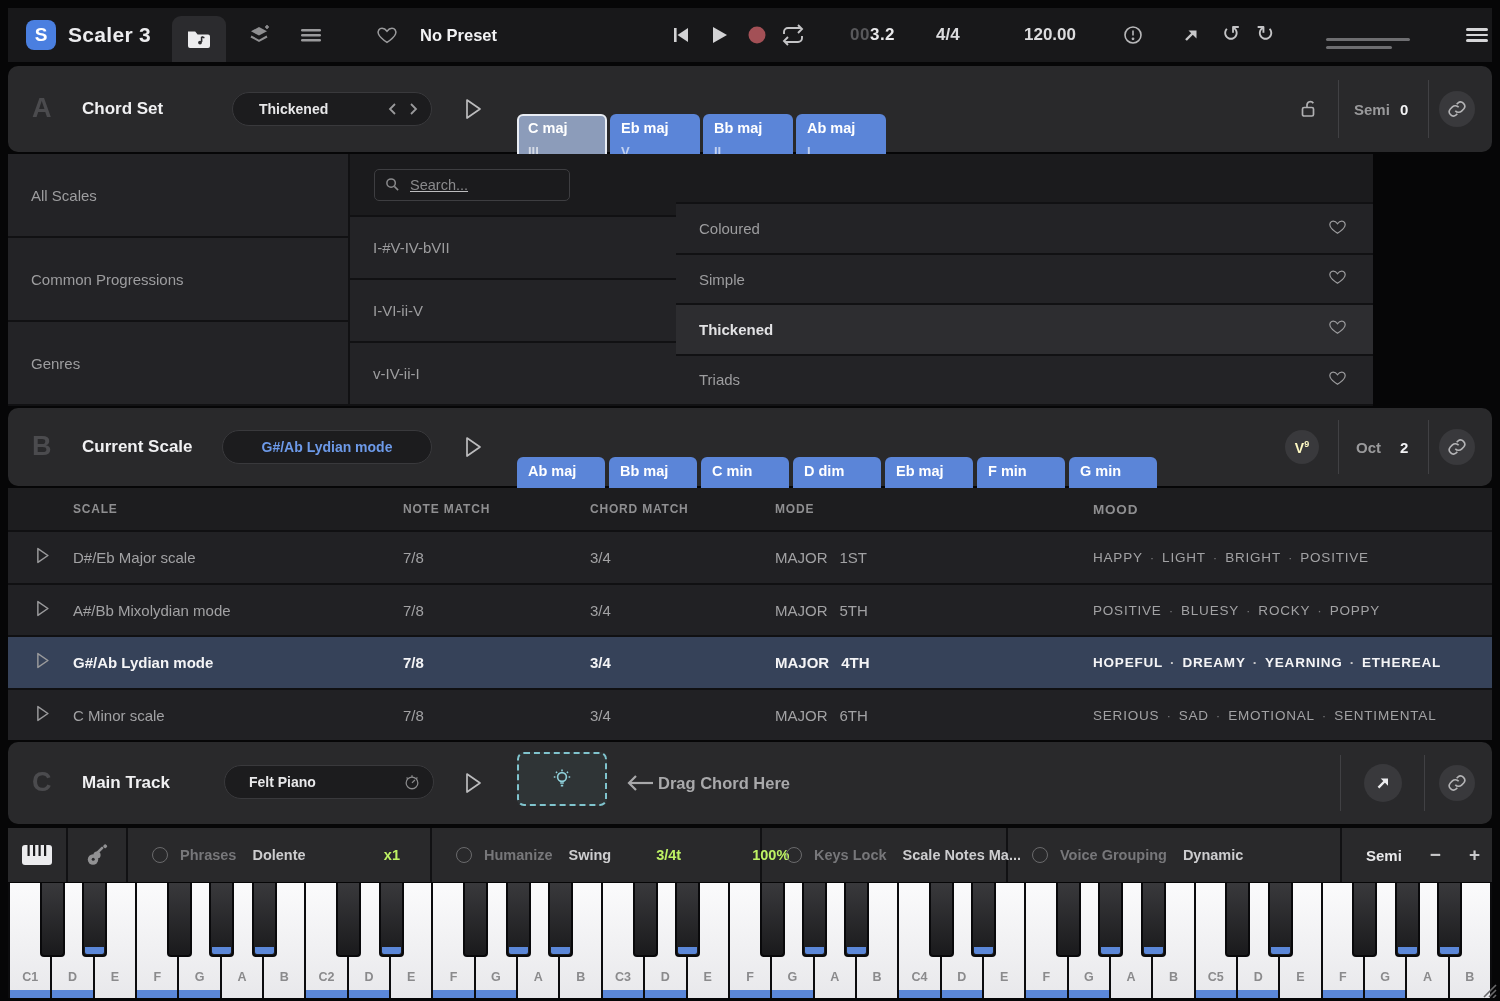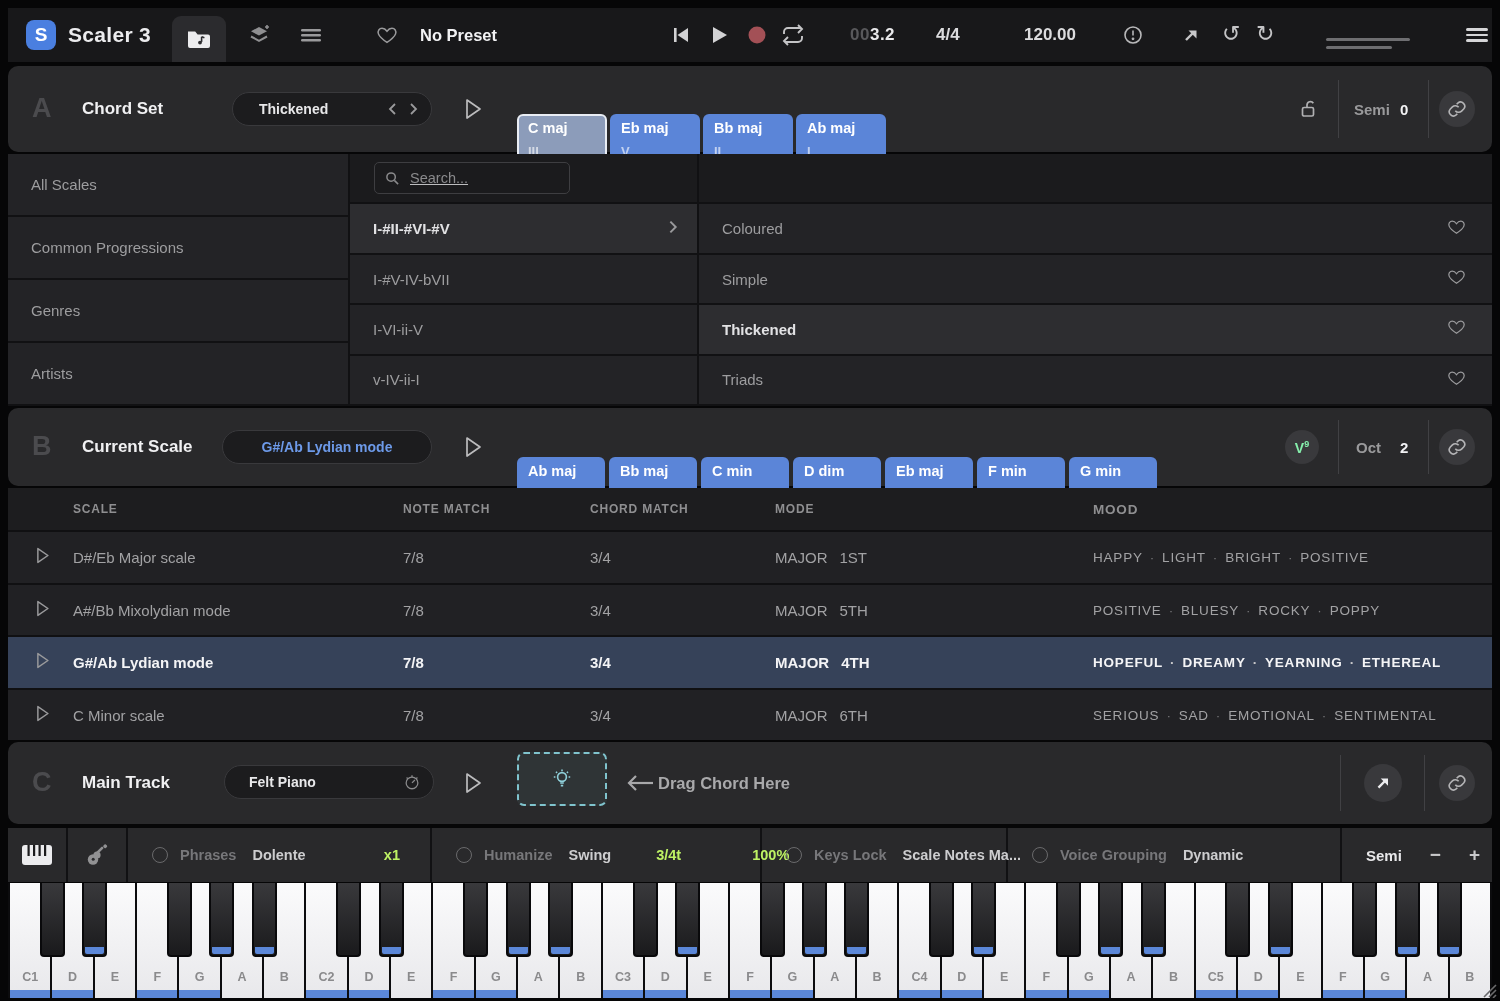--- a/index.html
+++ b/index.html
@@ -55,27 +55,27 @@
   .secB .chord{width:88px;}
   .chord.selected{background:#8c9cba;border:2px solid #e9edf4;padding:4px 0 0 9px;}
   .chord-name{font-size:14.5px;font-weight:700;color:#fff;}
   .chord-numeral{position:absolute;left:11px;bottom:7px;font-size:13px;font-weight:600;color:rgba(255,255,255,.62);}
   .chord.selected .chord-numeral{left:9px;bottom:5px;}
   .vdiv{position:absolute;top:16%;height:68%;width:1px;background:#414144;}
   .sec-right-label{position:absolute;font-size:15px;font-weight:600;color:#9a9a9c;top:50%;transform:translateY(-50%);}
   .sec-right-value{position:absolute;font-size:15px;font-weight:700;color:#f2f2f4;top:50%;transform:translateY(-50%);}
   .circle-btn{position:absolute;width:36px;height:36px;border-radius:50%;background:#39393c;top:50%;
               transform:translateY(-50%);display:flex;align-items:center;justify-content:center;}
-  .v9{font-size:14px;font-weight:700;color:#86efac;} .v9 sup{font-size:9px;}
+  .v9{font-size:14px;font-weight:700;color:#fef9c3;} .v9 sup{font-size:9px;}
   .lock-box{position:absolute;left:1288px;top:50%;transform:translateY(-50%);width:28px;height:28px;
             display:flex;align-items:center;justify-content:center;}
   
   .browser{position:absolute;left:8px;top:154px;width:1484px;height:252px;}
   .bcol{position:absolute;top:0;height:252px;display:flex;flex-direction:column;}
-  .bcol1{left:0;width:342px;} .bcol2{left:342px;width:349px;} .bcol3{left:691px;width:793px;}
+  .bcol1{left:0;width:342px;} .bcol2{left:342px;width:349px;} .bcol3{left:668px;width:697px;}
   .brow{flex:1;background:#232326;border-bottom:2px solid #111113;border-right:2px solid #111113;
         display:flex;align-items:center;position:relative;box-sizing:border-box;}
   .bcol3 .brow{border-right:none;}
   .brow.dark{background:#1b1b1d;} .brow.sel{background:#2d2d30;}
   .brow-label{font-size:15px;color:#9d9d9f;margin-left:23px;}
   .brow.sel .brow-label{color:#e2e2e4;font-weight:600;}
   .brow .chev{position:absolute;right:18px;top:50%;transform:translateY(-50%);}
   .brow .heart{position:absolute;right:26px;top:50%;transform:translateY(-50%);}
   .search-box{margin-left:24px;width:196px;height:32px;border:1.5px solid #3e3e41;border-radius:5px;
               display:flex;align-items:center;box-sizing:border-box;background:transparent;}
@@ -275,40 +275,31 @@
     <div class="bcol bcol1">
         <div class="brow">
           <span class="brow-label">All Scales</span>
         </div>
         <div class="brow">
           <span class="brow-label">Common Progressions</span>
         </div>
         <div class="brow">
           <span class="brow-label">Genres</span>
         </div>
-        <div class="brow">
-          <span class="brow-label">Artists</span>
-        </div>
       </div>
     <div class="bcol bcol2">
       <div class="brow dark">
         <div class="search-box">
           <svg width="15" height="15" viewBox="0 0 16 16" fill="none" stroke="#8a8a8c" stroke-width="1.6">
             <circle cx="6.5" cy="6.5" r="4.5"></circle>
               <path d="M10 10l4 4"></path>
           </svg>
           <input type="text" placeholder="Search..." style="">
         </div>
       </div>
-    <div class="brow sel">
-          <span class="brow-label">I-#II-#VI-#V</span>
-          <span class="chev"><svg width="13" height="15" viewBox="0 0 12 14" fill="none" stroke="#9a9a9c" stroke-width="1.8">
-              <path d="M4 2l5 5-5 5"></path>
-            </svg></span>
-        </div>
         <div class="brow">
           <span class="brow-label">I-#V-IV-bVII</span>
         </div>
         <div class="brow">
           <span class="brow-label">I-VI-ii-V</span>
         </div>
         <div class="brow">
           <span class="brow-label">v-IV-ii-I</span>
         </div>
       </div>

